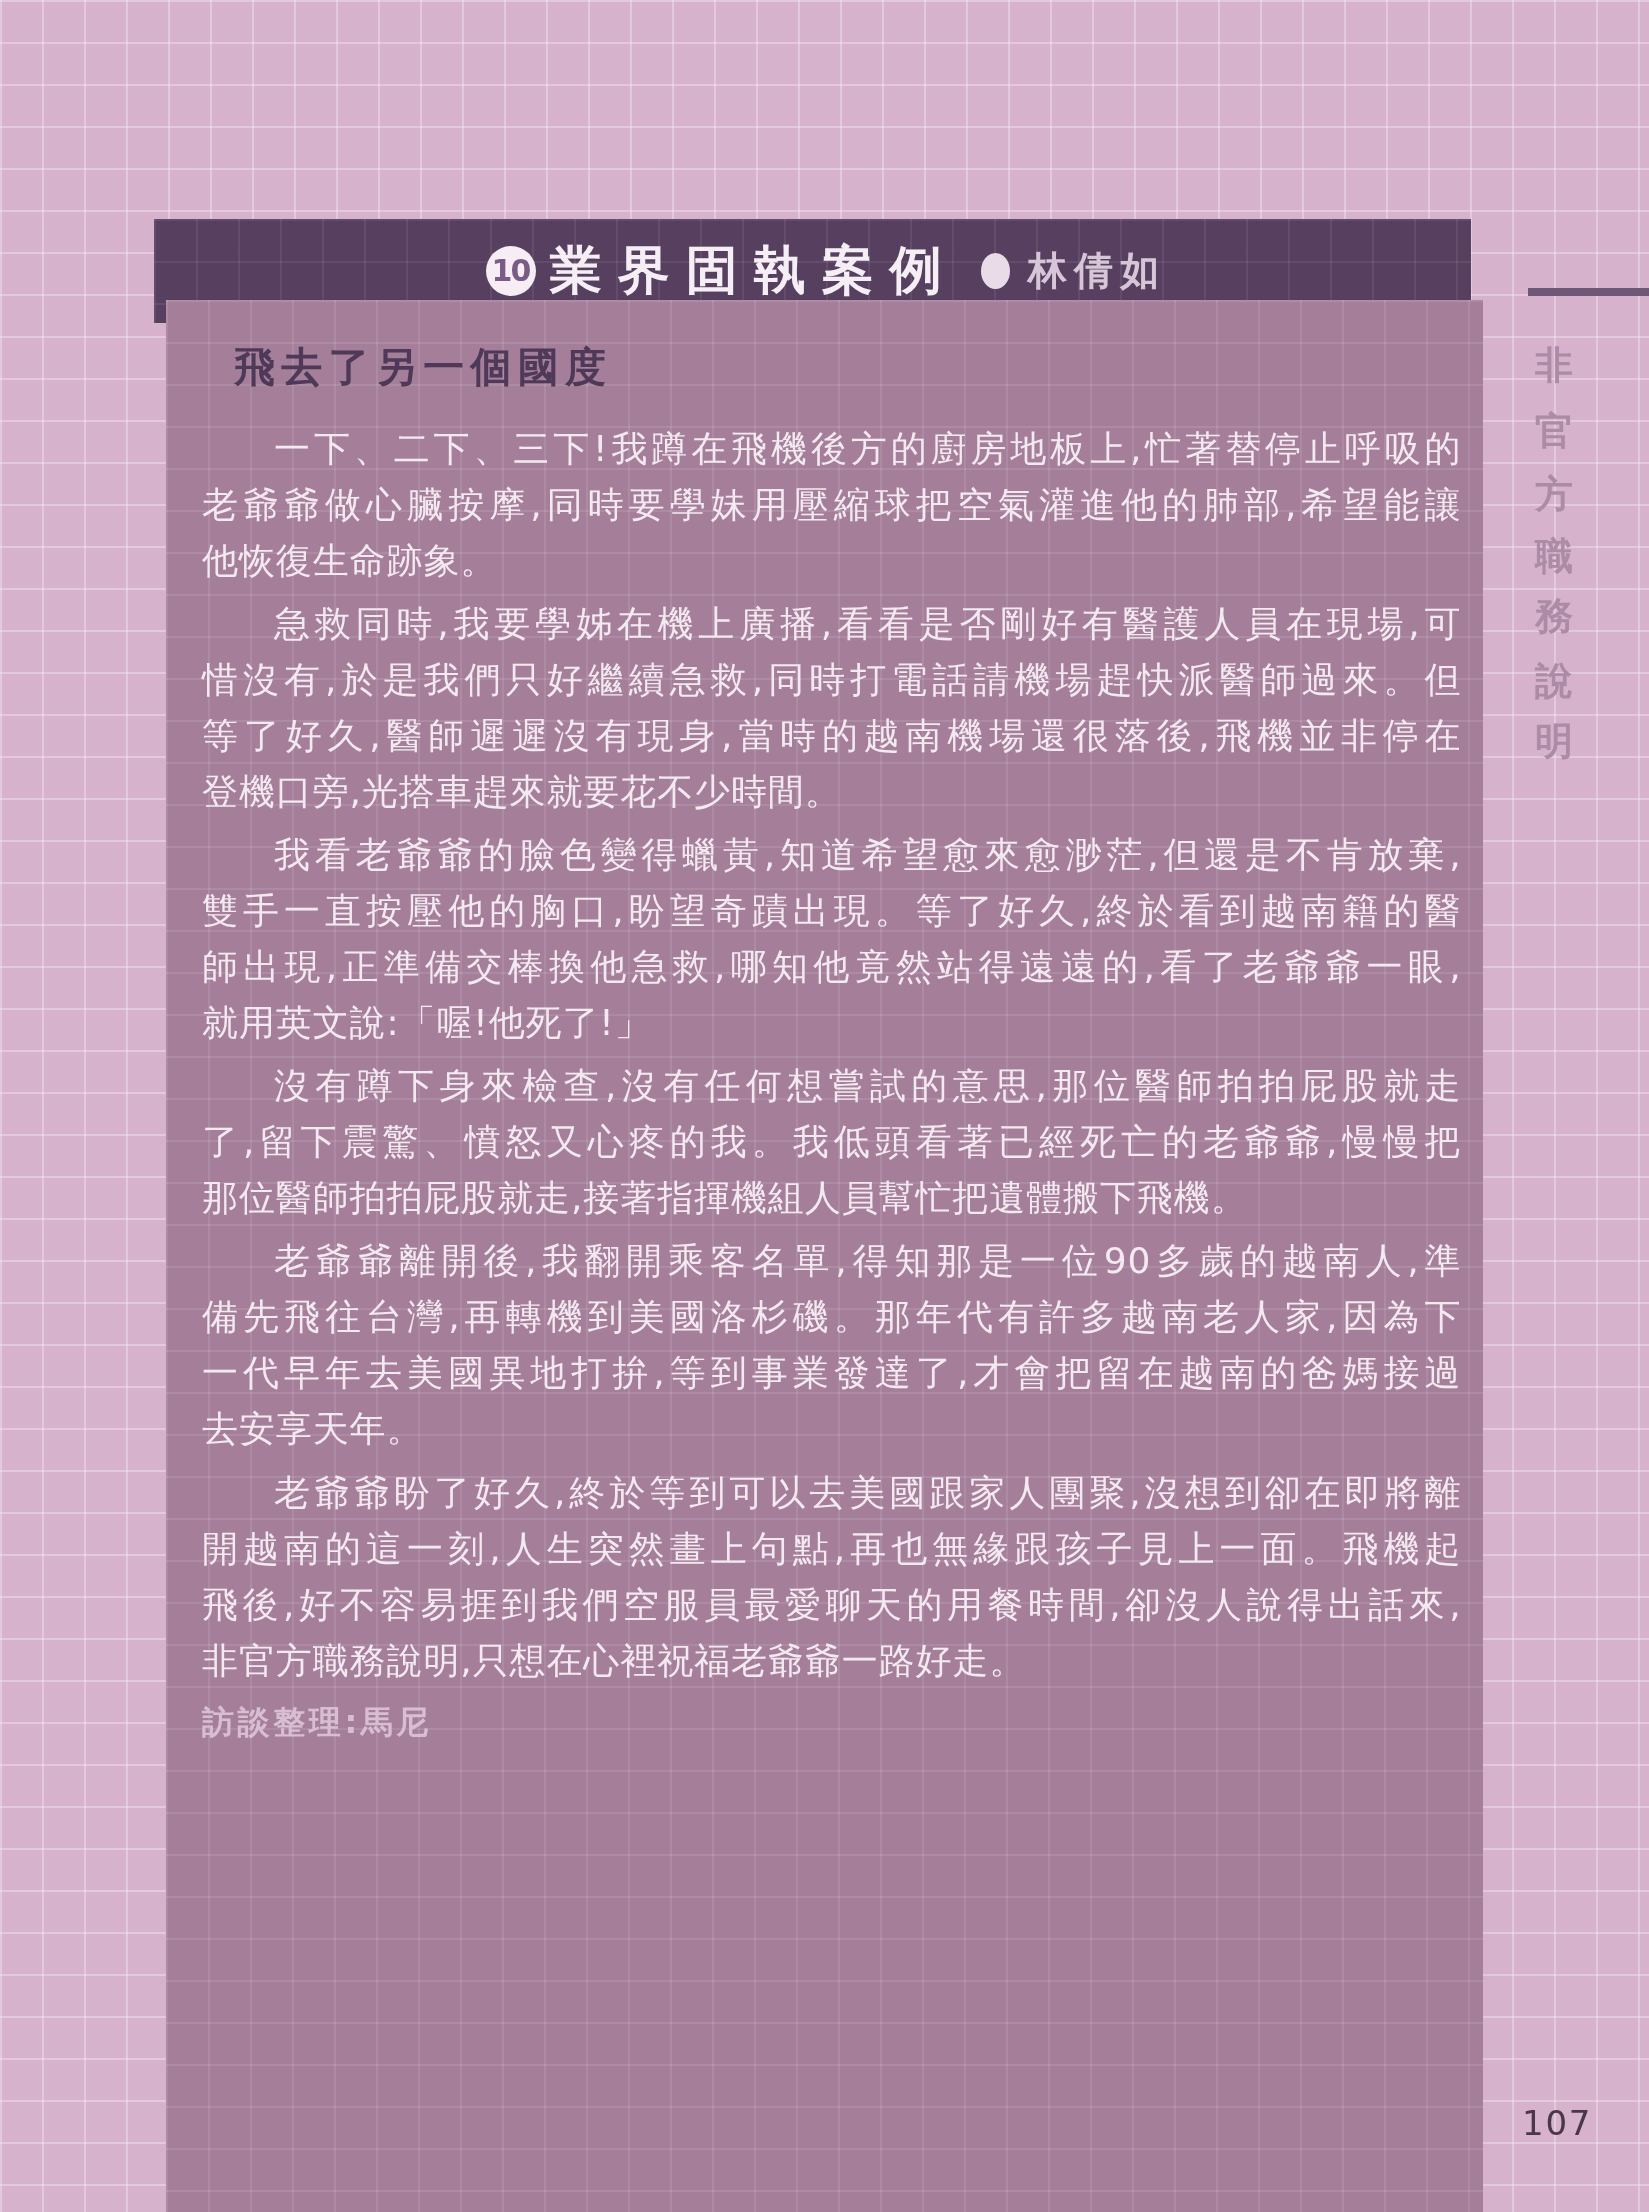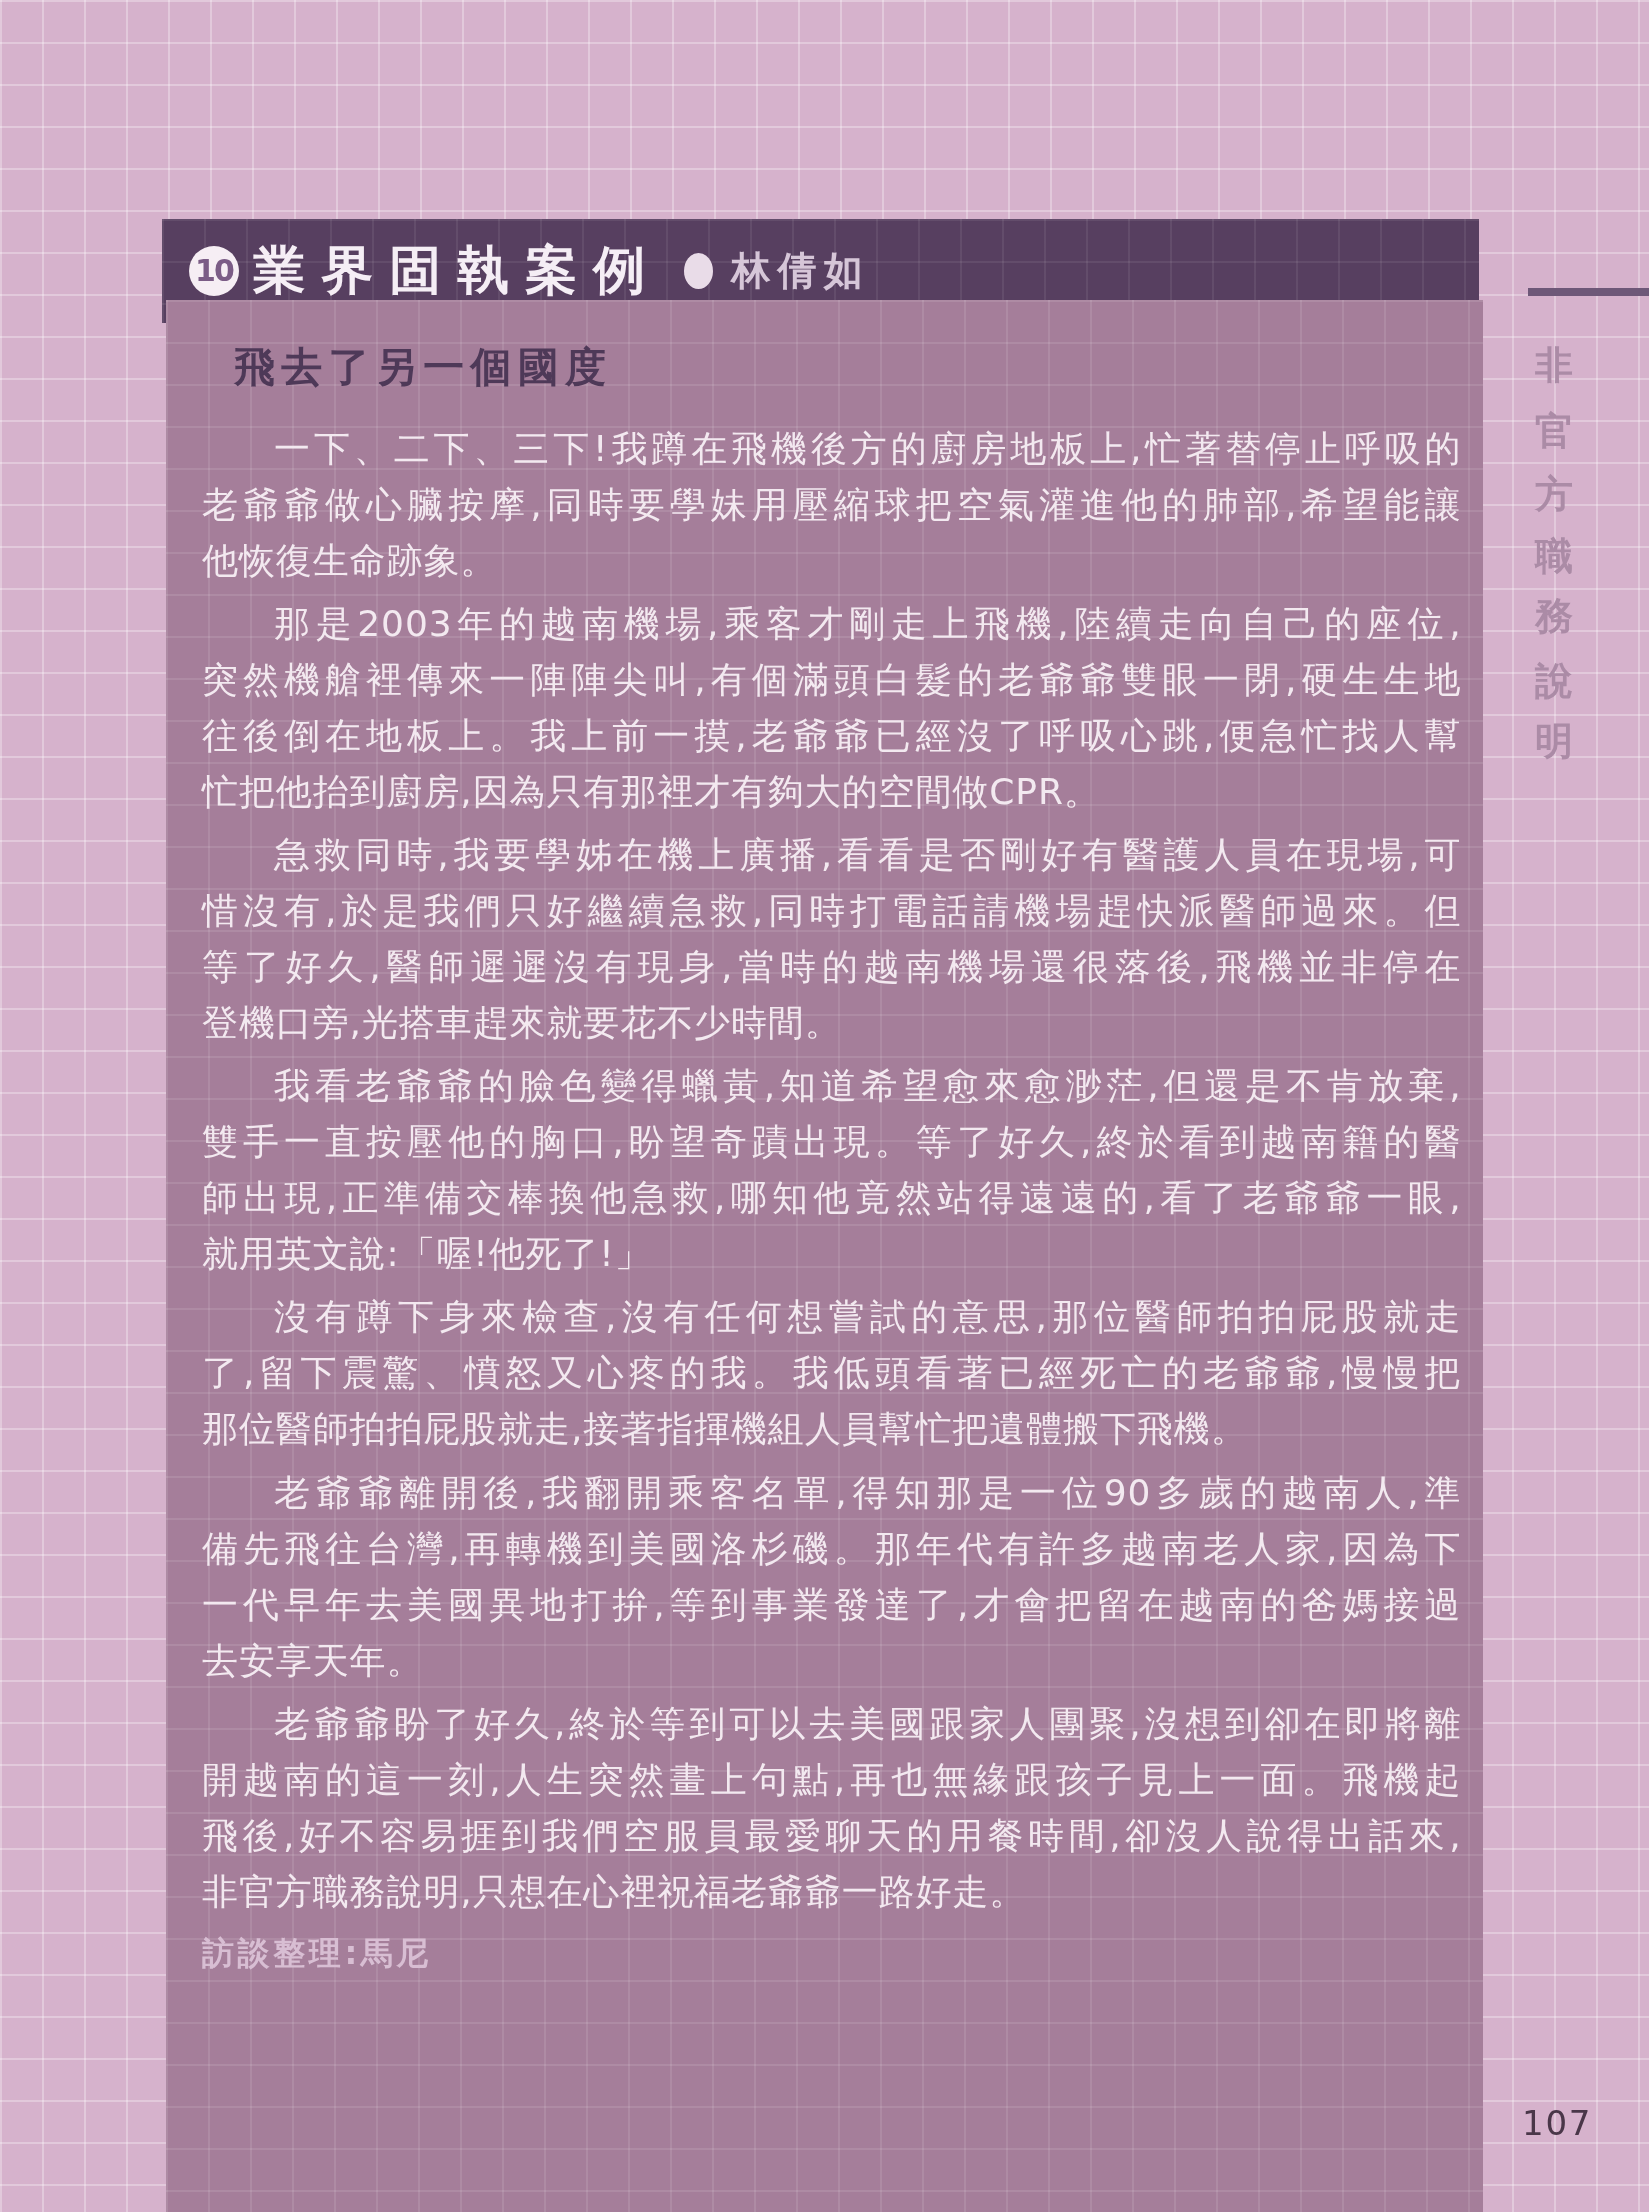--- a/index.html
+++ b/index.html
@@ -8,26 +8,26 @@
     width:1650px;height:2212px;
     overflow:hidden;
     font-family:"DejaVu Sans","Liberation Sans",sans-serif;
     background-color:#d6b2cc;
     background-image:
       repeating-linear-gradient(to right, rgba(255,255,255,.30) 0 1.8px, rgba(255,255,255,0) 1.8px 42px),
       repeating-linear-gradient(to bottom, rgba(255,255,255,.30) 0 1.8px, rgba(255,255,255,0) 1.8px 42px);
   }
   
   .header-bar{
-    position:absolute;left:162px;top:219px;width:1317px;height:104px;
+    position:absolute;left:154px;top:219px;width:1317px;height:104px;
     background-color:#573f60;
     background-image:
       repeating-linear-gradient(to right, rgba(255,255,255,.07) 0 1.8px, rgba(255,255,255,0) 1.8px 42px),
       repeating-linear-gradient(to bottom, rgba(255,255,255,.07) 0 1.8px, rgba(255,255,255,0) 1.8px 42px);
-    display:flex;align-items:center;
+    display:flex;align-items:center;justify-content:center;
   }
   .header-shadow{
     position:absolute;left:166px;top:304px;width:1317px;height:6.3px;
     background:#4a3350;
   }
   .badge{
     width:50px;height:50px;margin-left:27px;flex:0 0 auto;
     background:#f6eef4;border-radius:50%;
     display:flex;align-items:center;justify-content:center;
   }
@@ -116,26 +116,20 @@
 
   <div class="panel">
     <h2 class="article-title">飛去了另一個國度</h2>
     <div id="article-body">
         <div class="para">
           <div class="line ind jl">一下、二下、三下!我蹲在飛機後方的廚房地板上,忙著替停止呼吸的</div>
           <div class="line jl">老爺爺做心臟按摩,同時要學妹用壓縮球把空氣灌進他的肺部,希望能讓</div>
           <div class="line">他恢復生命跡象。</div>
         </div>
         <div class="para">
-          <div class="line ind jl">那是2003年的越南機場,乘客才剛走上飛機,陸續走向自己的座位,</div>
-          <div class="line jl">突然機艙裡傳來一陣陣尖叫,有個滿頭白髮的老爺爺雙眼一閉,硬生生地</div>
-          <div class="line jl">往後倒在地板上。我上前一摸,老爺爺已經沒了呼吸心跳,便急忙找人幫</div>
-          <div class="line">忙把他抬到廚房,因為只有那裡才有夠大的空間做CPR。</div>
-        </div>
-        <div class="para">
           <div class="line ind jl">急救同時,我要學姊在機上廣播,看看是否剛好有醫護人員在現場,可</div>
           <div class="line jl">惜沒有,於是我們只好繼續急救,同時打電話請機場趕快派醫師過來。但</div>
           <div class="line jl">等了好久,醫師遲遲沒有現身,當時的越南機場還很落後,飛機並非停在</div>
           <div class="line">登機口旁,光搭車趕來就要花不少時間。</div>
         </div>
         <div class="para">
           <div class="line ind jl">我看老爺爺的臉色變得蠟黃,知道希望愈來愈渺茫,但還是不肯放棄,</div>
           <div class="line jl">雙手一直按壓他的胸口,盼望奇蹟出現。等了好久,終於看到越南籍的醫</div>
           <div class="line jl">師出現,正準備交棒換他急救,哪知他竟然站得遠遠的,看了老爺爺一眼,</div>
           <div class="line">就用英文說:「喔!他死了!」</div>

